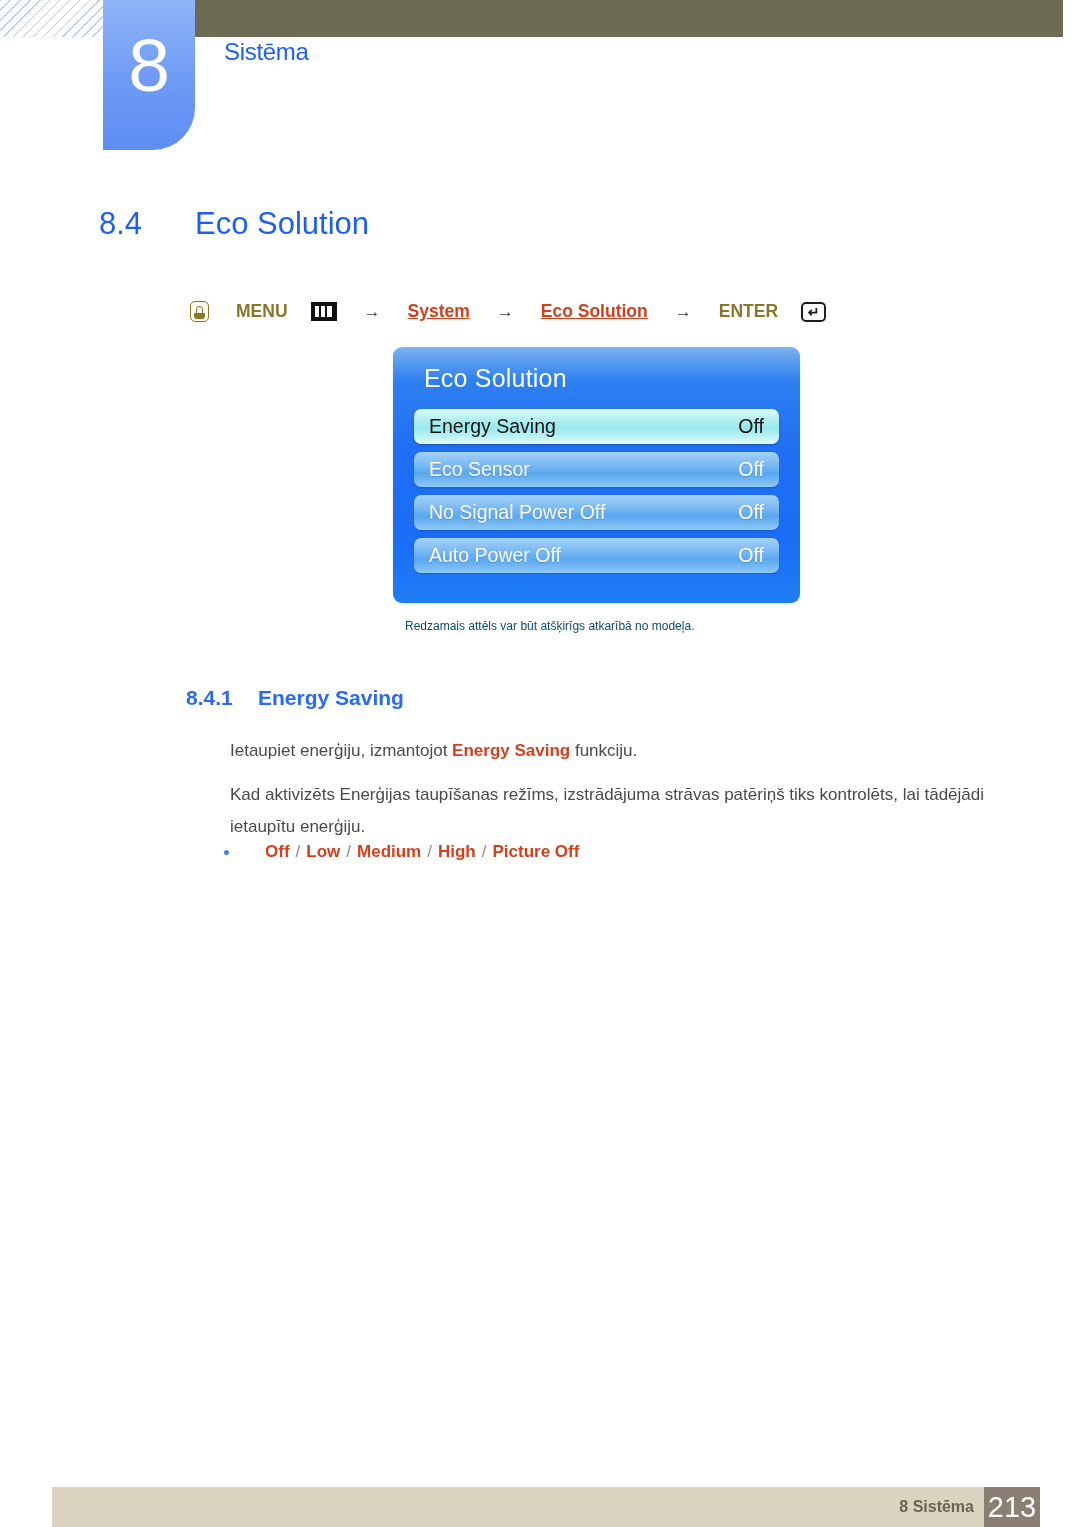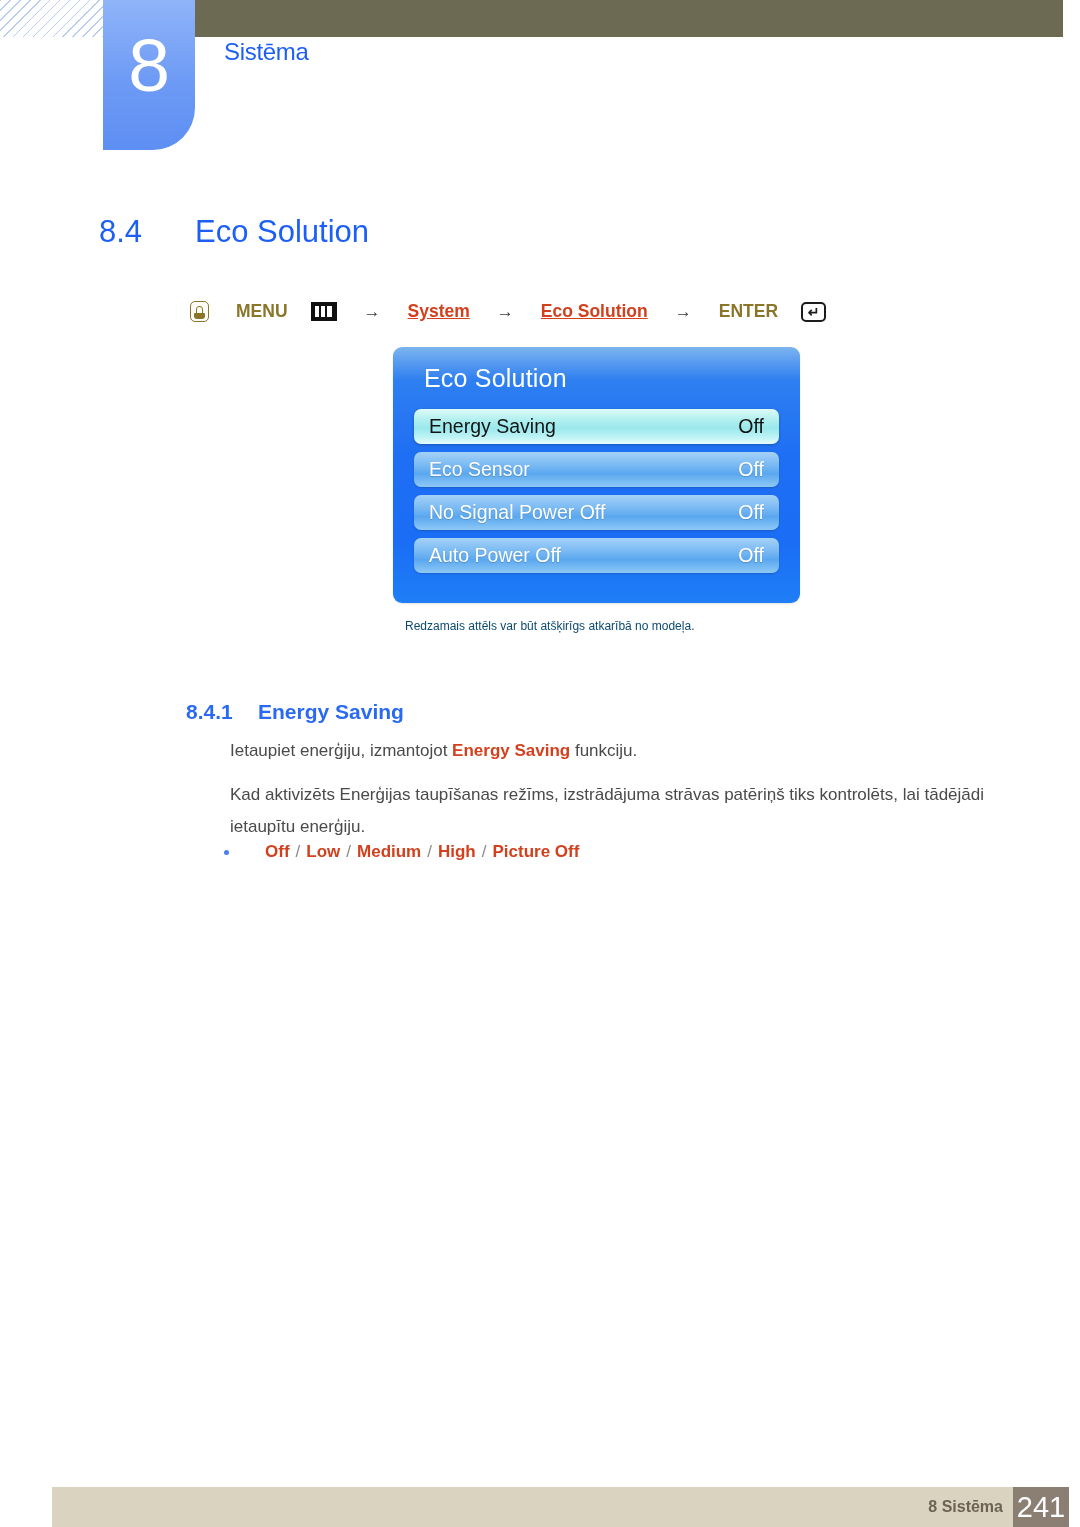--- a/index.html
+++ b/index.html
@@ -68,21 +68,21 @@
     font-size: 24px;
     color: #1d5ff5;
     font-weight: normal;
     letter-spacing: -0.3px;
   }
 
   
   .section-heading {
     position: absolute;
     left: 99px;
-    top: 214px;
+    top: 206px;
     font-size: 31px;
     color: #1d5ff5;
     font-weight: normal;
     white-space: nowrap;
   }
   .section-heading .num {
     display: inline-block;
     width: 96px;
   }
 
@@ -242,21 +242,20 @@
 
   
   .subsection-heading {
     position: absolute;
     left: 186px;
     top: 686px;
     font-size: 21px;
     color: #2a6af2;
     font-weight: bold;
     white-space: nowrap;
-    margin-top: 14px;
   }
   .subsection-heading .num {
     display: inline-block;
     width: 72px;
   }
 
   .body-para {
     position: absolute;
     left: 186px;
     font-size: 17px;
@@ -301,21 +300,20 @@
   }
 
   
   .page-footer {
     position: absolute;
     left: 52px;
     top: 1487px;
     width: 988px;
     height: 40px;
     background: #d9d3bf;
-    padding-left: 29px;
   }
   .footer-label {
     position: absolute;
     right: 66px;
     top: 11px;
     font-size: 16px;
     color: #6e6353;
     font-weight: bold;
     white-space: nowrap;
   }
@@ -411,14 +409,14 @@
   <span class="sep">/</span>
   <span class="opt">Medium</span>
   <span class="sep">/</span>
   <span class="opt">High</span>
   <span class="sep">/</span>
   <span class="opt">Picture Off</span>
 </div>
 
 <div class="page-footer">
   <div class="footer-label">8 Sistēma</div>
-  <div class="footer-pagebox">241</div>
+  <div class="footer-pagebox">213</div>
 </div>
 
 </body></html>

